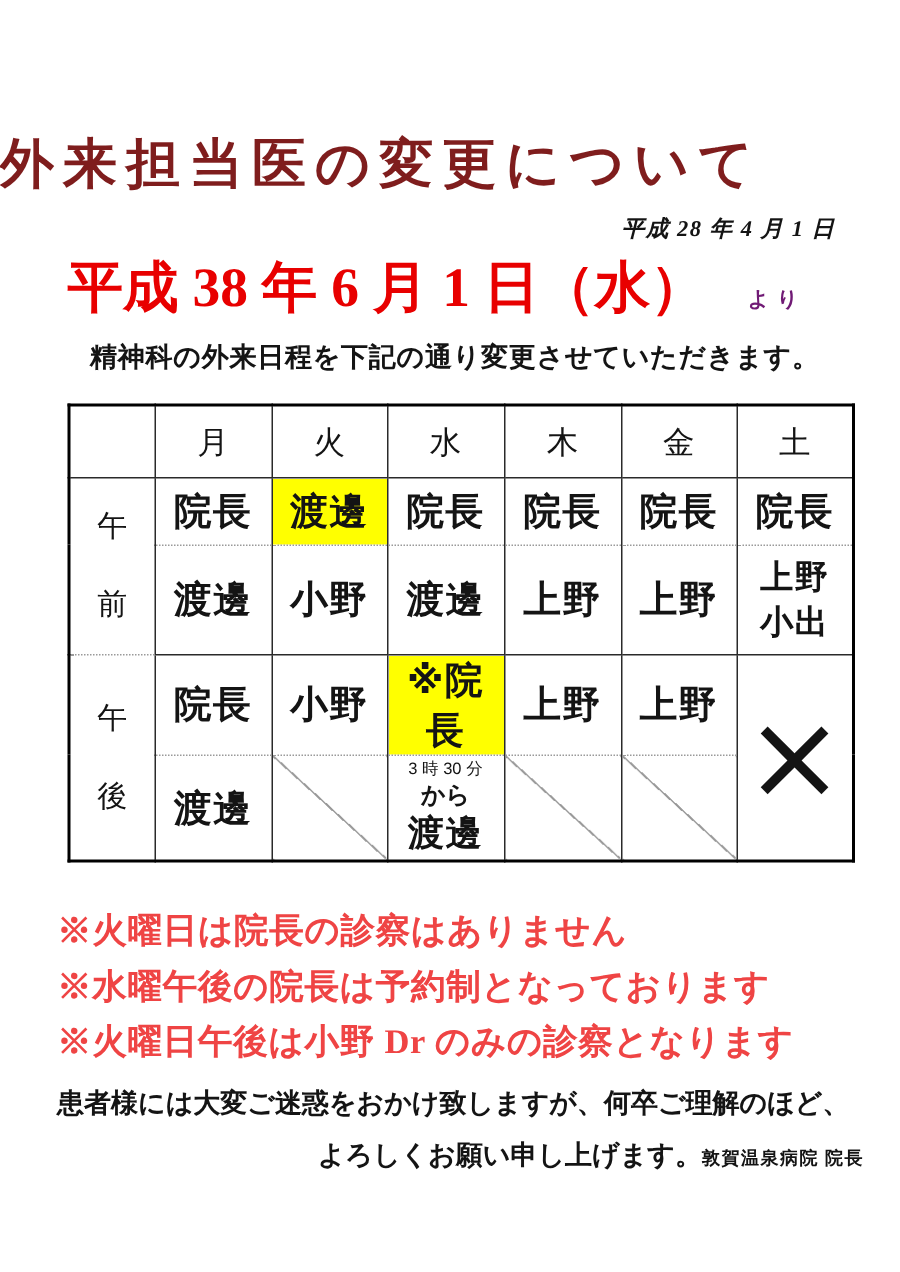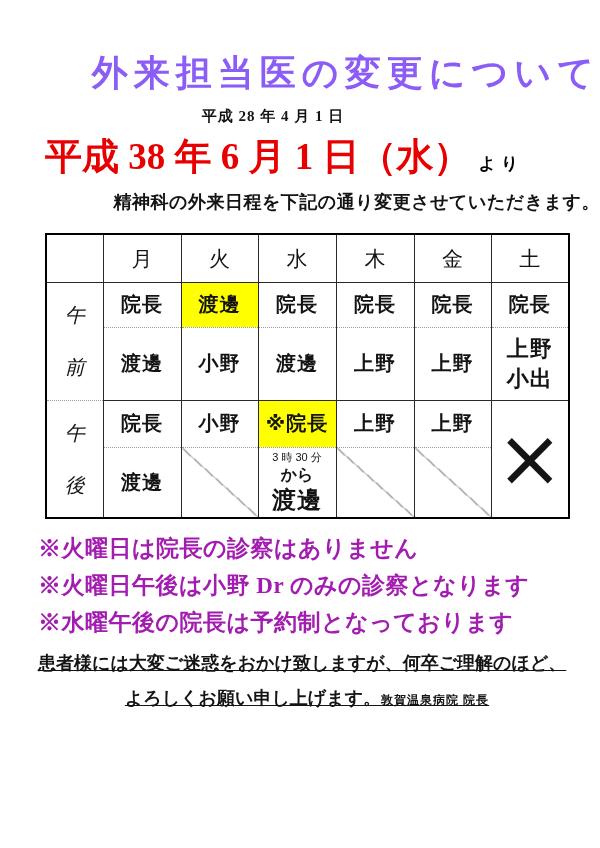--- a/index.html
+++ b/index.html
@@ -4,84 +4,84 @@
 <style>
   html,body{margin:0;padding:0;}
   body{
     width:600px;height:848px;background:#ffffff;color:#141414;
     font-family:"Liberation Serif","DejaVu Serif",serif;
     overflow:hidden;
   }
   .page{position:relative;width:600px;height:848px;background:#fff;}
 
   .title{
-    margin-top:52px;text-align:right;color:#8b5cf6;
+    margin-top:88px;text-align:left;color:#7f1d1d;
     font-size:36px;font-weight:bold;letter-spacing:6px;line-height:1.2;
   }
   .issued{
-    margin-top:12px;text-align:center;padding-right:54px;
-    font-size:15px;font-weight:bold;letter-spacing:1px;
+    margin-top:12px;text-align:right;padding-right:43px;
+    font-size:15px;font-weight:bold;letter-spacing:1px;font-style:italic;
   }
   .bigdate{
     margin:8px 0 0 45px;color:#e80000;
     font-size:37px;font-weight:bold;line-height:1.25;white-space:nowrap;
   }
   .bigdate .suffix{
-    color:#000000;font-size:17px;font-weight:bold;margin-left:8px;
+    color:#701a75;font-size:14px;font-weight:bold;margin-left:28px;
     letter-spacing:5px;
     font-family:"Liberation Sans","DejaVu Sans",sans-serif;
   }
   .subtitle{
-    margin:10px 0 0 60px;font-size:18px;font-weight:bold;letter-spacing:0.5px;text-align:right;
+    margin:10px 0 0 60px;font-size:18px;font-weight:bold;letter-spacing:0.5px;
   }
 
   table.sched{
     margin:19px 0 0 45px;border-collapse:collapse;table-layout:fixed;
     border:2px solid #000;
     font-family:"Liberation Sans","DejaVu Sans",sans-serif;
   }
   .sched th,.sched td{
     border-left:1px solid #2a2a2a;border-right:1px solid #2a2a2a;
     text-align:center;vertical-align:middle;padding:0;overflow:hidden;
   }
   tr.r-head{height:48px;}
   tr.r-am1{height:45px;}
   tr.r-am2{height:73px;}
   tr.r-pm1{height:47px;}
   tr.r-pm2{height:71px;}
   tr.r-head th{border-bottom:1px solid #2a2a2a;font-size:21px;font-weight:500;}
   tr.r-am1 td{border-bottom:1px dotted #9a9a9a;}
   tr.r-am2 td{border-bottom:1px solid #2a2a2a;}
   tr.r-pm1 td{border-bottom:1px dotted #9a9a9a;}
-  .sched td.data{font-size:20px;font-weight:700;letter-spacing:1px;}
-  .sched td.rl{font-size:20px;font-weight:500;font-style:italic;}
+  .sched td.data{font-size:25px;font-weight:700;letter-spacing:1px;}
+  .sched td.rl{font-size:20px;font-weight:500;}
   .rl-inner{width:22px;margin:0 auto;line-height:52px;word-break:break-all;}
   td.hl{background:#ffff00;}
   td.diag{
     background:linear-gradient(to right top,
       transparent calc(50% - 0.6px),
       #999 calc(50% - 0.6px),
       #999 calc(50% + 0.6px),
       transparent calc(50% + 0.6px));
   }
   td.two-line div{font-size:22px;font-weight:700;line-height:1.35;letter-spacing:1px;}
   td.wedpm2 .time{font-size:11px;font-weight:400;line-height:1.35;}
   td.wedpm2 .from{font-size:16px;font-weight:700;line-height:1.3;}
   td.wedpm2 .name{font-size:24px;font-weight:700;line-height:1.2;letter-spacing:1px;}
   td.closedcell{font-weight:400;}
   td.closedcell .mark{
     display:block;font-size:80px;line-height:116px;
     font-family:"DejaVu Sans","Liberation Sans",sans-serif;
   }
 
-  .notes{margin:11px 0 0 38px;color:#a21caf;font-size:23px;font-weight:bold;letter-spacing:0.5px;}
+  .notes{margin:27px 0 0 38px;color:#ef4444;font-size:23px;font-weight:bold;letter-spacing:0.5px;}
   .notes .note{line-height:37px;white-space:nowrap;}
 
-  .closing{margin:5px 24px 0 38px;font-size:18px;font-weight:bold;line-height:35px;text-decoration:underline;}
-  .closing-line2{display:flex;justify-content:center;align-items:baseline;}
+  .closing{margin:5px 24px 0 38px;font-size:18px;font-weight:bold;line-height:35px;}
+  .closing-line2{display:flex;justify-content:flex-end;align-items:baseline;}
   .signature{font-size:12px;letter-spacing:1px;}
 </style>
 </head>
 <body>
 
 <div class="page">
 
   <div class="title">外来担当医の変更について</div>
 
   <div class="issued">平成 28 年 4 月 1 日</div>
@@ -154,22 +154,22 @@
           <div class="name">渡邊</div>
         </td>
         <td class="diag"></td>
         <td class="diag"></td>
       </tr>
     </tbody>
   </table>
 
   <div class="notes">
     <div class="note">※火曜日は院長の診察はありません</div>
+    <div class="note">※水曜午後の院長は予約制となっております</div>
     <div class="note">※火曜日午後は小野 Dr のみの診察となります</div>
-    <div class="note">※水曜午後の院長は予約制となっております</div>
   </div>
 
   <div class="closing">
     <div>患者様には大変ご迷惑をおかけ致しますが、何卒ご理解のほど、</div>
     <div class="closing-line2">
       <span>よろしくお願い申し上げます。</span>
       <span class="signature">敦賀温泉病院 院長</span>
     </div>
   </div>
 

